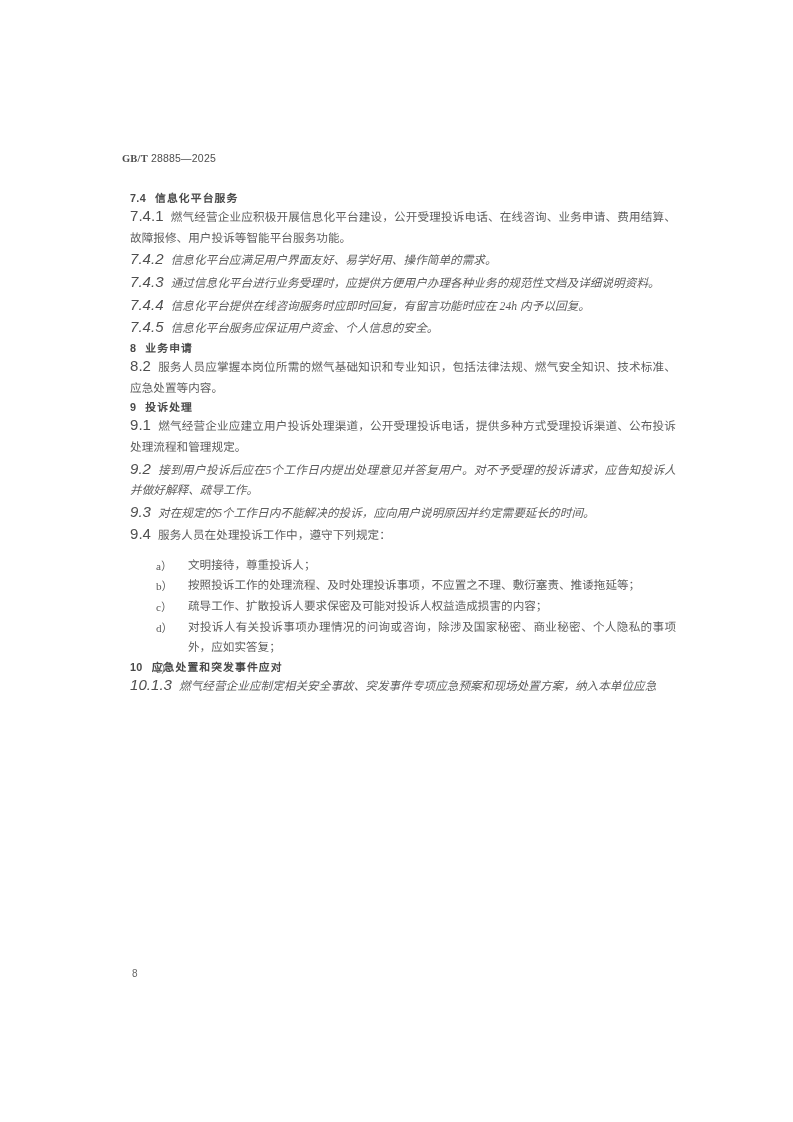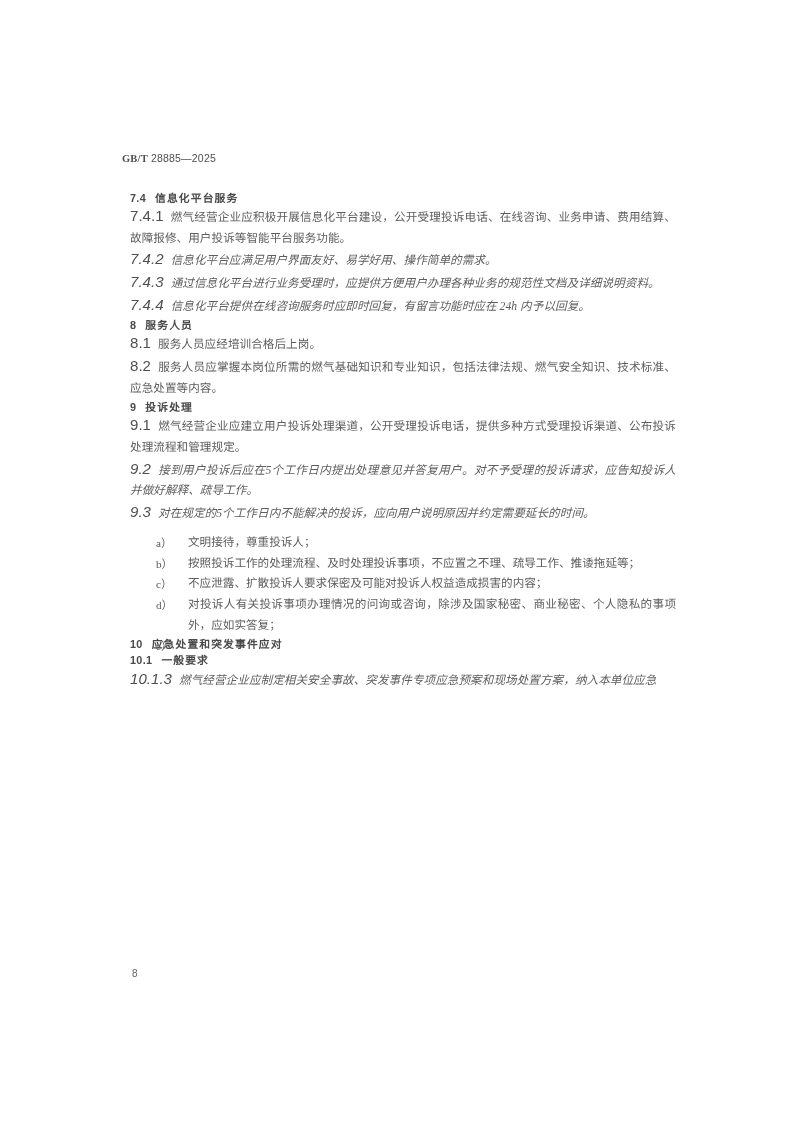--- a/index.html
+++ b/index.html
@@ -153,56 +153,54 @@
     </h2>
 
     <p class="clause gap-head-after"><span class="cnum">7.4.1</span><span>燃气经营企业应积极开展信息化平台建设，公开受理投诉电话、在线咨询、业务申请、费用结算、故障报修、用户投诉等智能平台服务功能。</span></p>
 
     <p class="clause gap-tight"><span class="cnum">7.4.2</span><span>信息化平台应满足用户界面友好、易学好用、操作简单的需求。</span></p>
 
     <p class="clause gap-tight"><span class="cnum">7.4.3</span><span>通过信息化平台进行业务受理时，应提供方便用户办理各种业务的规范性文档及详细说明资料。</span></p>
 
     <p class="clause gap-tight"><span class="cnum">7.4.4</span><span>信息化平台提供在线咨询服务时应即时回复，有留言功能时应在 24h 内予以回复。</span></p>
 
+    <p class="clause gap-tight"><span class="cnum">7.4.5</span><span>信息化平台服务应保证用户资金、个人信息的安全。</span></p>
 
     <h2 class="sec-head gap-head-before">
-      <span class="num">8</span><span class="ttl">服务人员</span>
-    </h2>
-
-    <p class="clause gap-head-after"><span class="cnum">8.1</span><span>服务人员应经培训合格后上岗。</span></p>
+      <span class="num">8</span><span class="ttl">业务申请</span>
+    </h2>
+
 
     <p class="clause gap-para"><span class="cnum">8.2</span><span>服务人员应掌握本岗位所需的燃气基础知识和专业知识，包括法律法规、燃气安全知识、技术标准、应急处置等内容。</span></p>
 
 
     <h2 class="sec-head gap-head-before">
       <span class="num">9</span><span class="ttl">投诉处理</span>
     </h2>
 
     <p class="clause gap-head-after"><span class="cnum">9.1</span><span>燃气经营企业应建立用户投诉处理渠道，公开受理投诉电话，提供多种方式受理投诉渠道、公布投诉处理流程和管理规定。</span></p>
 
     <p class="clause gap-tight"><span class="cnum">9.2</span><span>接到用户投诉后应在5个工作日内提出处理意见并答复用户。对不予受理的投诉请求，应告知投诉人并做好解释、疏导工作。</span></p>
 
     <p class="clause gap-tight"><span class="cnum">9.3</span><span>对在规定的5个工作日内不能解决的投诉，应向用户说明原因并约定需要延长的时间。</span></p>
 
+    <p class="clause gap-para"><span class="cnum">9.4</span><span>服务人员在处理投诉工作中，遵守下列规定：</span></p>
 
     <ul class="alpha-list">
       <li><span class="marker">a）</span><span>文明接待，尊重投诉人；</span></li>
-      <li><span class="marker">b）</span><span>按照投诉工作的处理流程、及时处理投诉事项，不应置之不理、疏导工作、推诿拖延等；</span></li>
-      <li><span class="marker">c）</span><span>不应泄露、扩散投诉人要求保密及可能对投诉人权益造成损害的内容；</span></li>
+      <li><span class="marker">b）</span><span>按照投诉工作的处理流程、及时处理投诉事项，不应置之不理、敷衍塞责、推诿拖延等；</span></li>
+      <li><span class="marker">c）</span><span>疏导工作、扩散投诉人要求保密及可能对投诉人权益造成损害的内容；</span></li>
       <li><span class="marker">d）</span><span>对投诉人有关投诉事项办理情况的问询或咨询，除涉及国家秘密、商业秘密、个人隐私的事项外，应如实答复；</span></li>
       <li><span class="marker">e）</span></li>
     </ul>
 
     <h2 class="sec-head gap-head-before">
       <span class="num">10</span><span class="ttl">应急处置和突发事件应对</span>
     </h2>
 
-    <h3 class="sub-head gap-head-after">
-      <span class="num">10.1</span><span class="ttl">一般要求</span>
-    </h3>
 
 
 
     <p class="clause gap-tight"><span class="cnum">10.1.3</span><span>燃气经营企业应制定相关安全事故、突发事件专项应急预案和现场处置方案，纳入本单位应急</span></p>
 
   </div>
 
   <div class="folio">8</div>
 
 </div>

